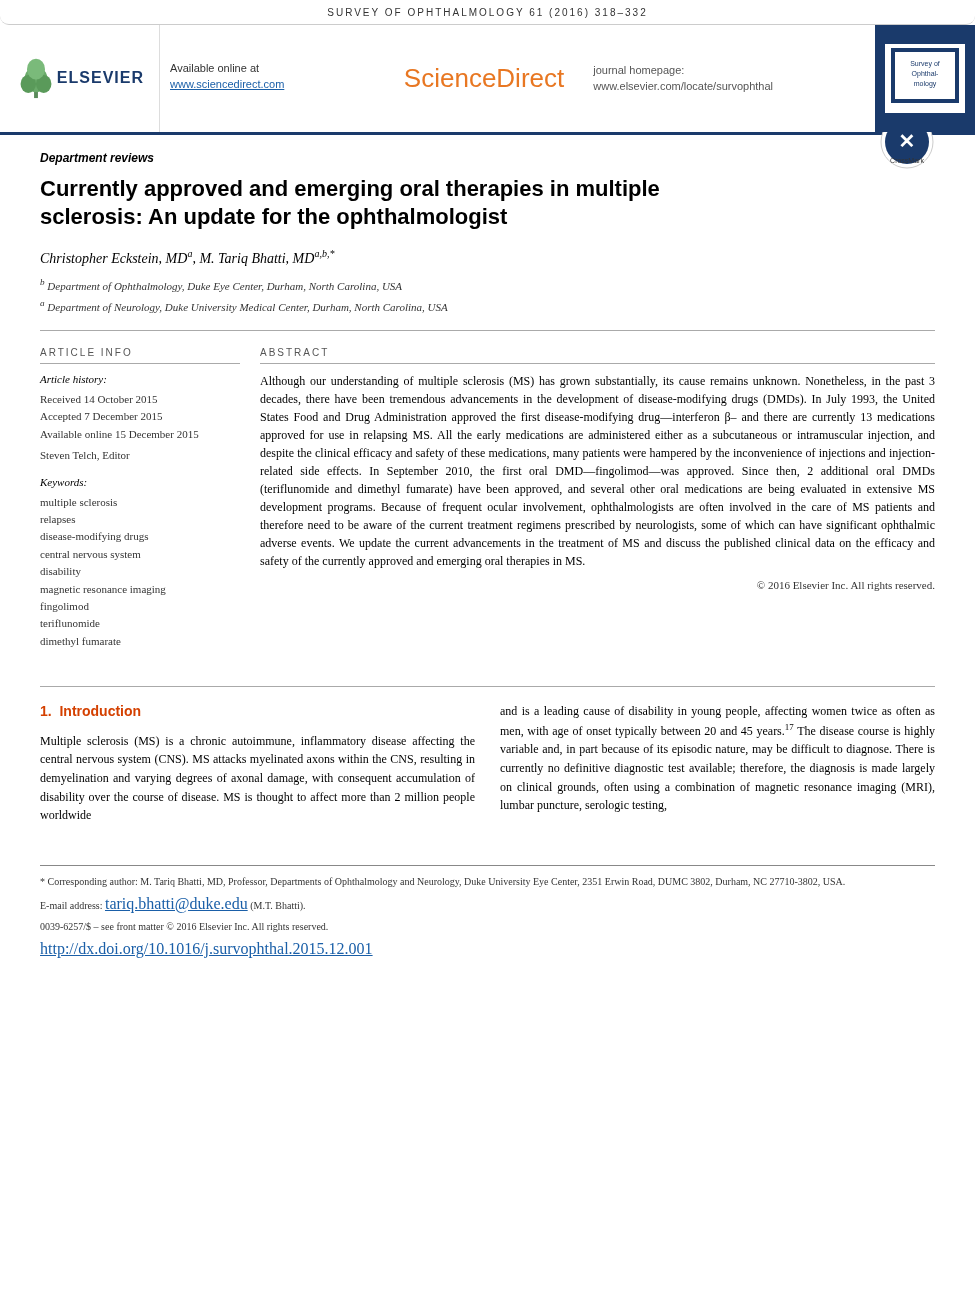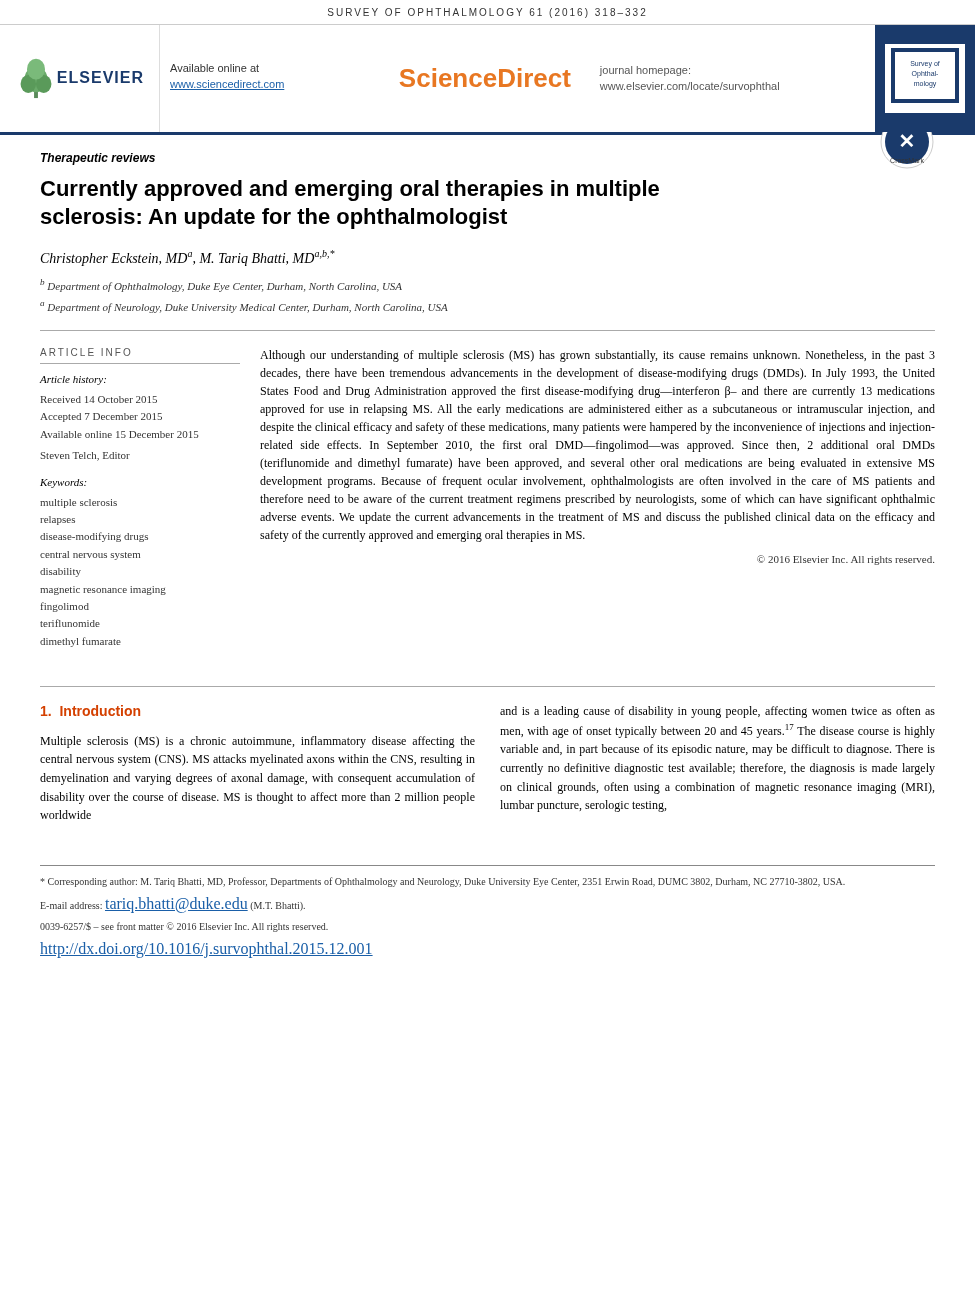--- a/index.html
+++ b/index.html
@@ -15,20 +15,21 @@
 
     
     .journal-header-bar {
       text-align: center;
       font-size: 10px;
       letter-spacing: 2px;
       color: #333;
       padding: 6px 16px 4px;
       border-bottom: 1px solid #ccc;
       font-family: Arial, sans-serif;
+      border-radius: 9px;
     }
 
     
     .publisher-header {
       display: flex;
       align-items: stretch;
       border-bottom: 3px solid #1a3a6b;
       min-height: 110px;
     }
 
@@ -71,21 +72,21 @@
       font-size: 11px;
       color: #333;
       font-family: Arial, sans-serif;
       margin-bottom: 4px;
     }
 
     .sciencedirect-brand {
       font-size: 26px;
       color: #e87722;
       font-family: Arial, sans-serif;
-      font-weight: bold;
+      font-weight: normal;
       margin: 4px 0;
     }
 
     .journal-homepage {
       font-size: 11px;
       color: #555;
       font-family: Arial, sans-serif;
     }
 
     .journal-logo-area {
@@ -320,21 +321,21 @@
         <text x="34" y="18" text-anchor="middle" font-size="7" fill="#1a3a6b" font-family="Arial">Survey of</text>
         <text x="34" y="28" text-anchor="middle" font-size="7" fill="#1a3a6b" font-family="Arial">Ophthal-</text>
         <text x="34" y="38" text-anchor="middle" font-size="7" fill="#1a3a6b" font-family="Arial">mology</text>
       </svg>
     </div>
   </div>
 </div>
 
 <div class="main-content">
 
-  <div class="section-label">Therapeutic reviews</div>
+  <div class="section-label">Department reviews</div>
 
   <div class="crossmark-area">
     <svg width="55" height="55" viewBox="0 0 55 55">
       <circle cx="27" cy="27" r="26" fill="#fff" stroke="#ccc" stroke-width="1"></circle>
       <circle cx="27" cy="27" r="22" fill="#1a3a6b"></circle>
       <text x="27" y="33" text-anchor="middle" font-size="20" fill="#fff" font-family="Arial" font-weight="bold">✕</text>
       <text x="27" y="48" text-anchor="middle" font-size="7" fill="#333" font-family="Arial">CrossMark</text>
     </svg>
   </div>
 
@@ -375,20 +376,21 @@
         <div class="keyword-item">central nervous system</div>
         <div class="keyword-item">disability</div>
         <div class="keyword-item">magnetic resonance imaging</div>
         <div class="keyword-item">fingolimod</div>
         <div class="keyword-item">teriflunomide</div>
         <div class="keyword-item">dimethyl fumarate</div>
       </div>
     </div>
 
     <div class="abstract-col">
+      <div class="col-header">ABSTRACT</div>
       <div class="abstract-text">Although our understanding of multiple sclerosis (MS) has grown substantially, its cause remains unknown. Nonetheless, in the past 3 decades, there have been tremendous advancements in the development of disease-modifying drugs (DMDs). In July 1993, the United States Food and Drug Administration approved the first disease-modifying drug—interferon β– and there are currently 13 medications approved for use in relapsing MS. All the early medications are administered either as a subcutaneous or intramuscular injection, and despite the clinical efficacy and safety of these medications, many patients were hampered by the inconvenience of injections and injection-related side effects. In September 2010, the first oral DMD—fingolimod—was approved. Since then, 2 additional oral DMDs (teriflunomide and dimethyl fumarate) have been approved, and several other oral medications are being evaluated in extensive MS development programs. Because of frequent ocular involvement, ophthalmologists are often involved in the care of MS patients and therefore need to be aware of the current treatment regimens prescribed by neurologists, some of which can have significant ophthalmic adverse events. We update the current advancements in the treatment of MS and discuss the published clinical data on the efficacy and safety of the currently approved and emerging oral therapies in MS.</div>
       <div class="copyright-line">© 2016 Elsevier Inc. All rights reserved.</div>
     </div>
 
   </div>
 
 </div>
 
 <div class="body-content">
   <hr class="section-divider">

